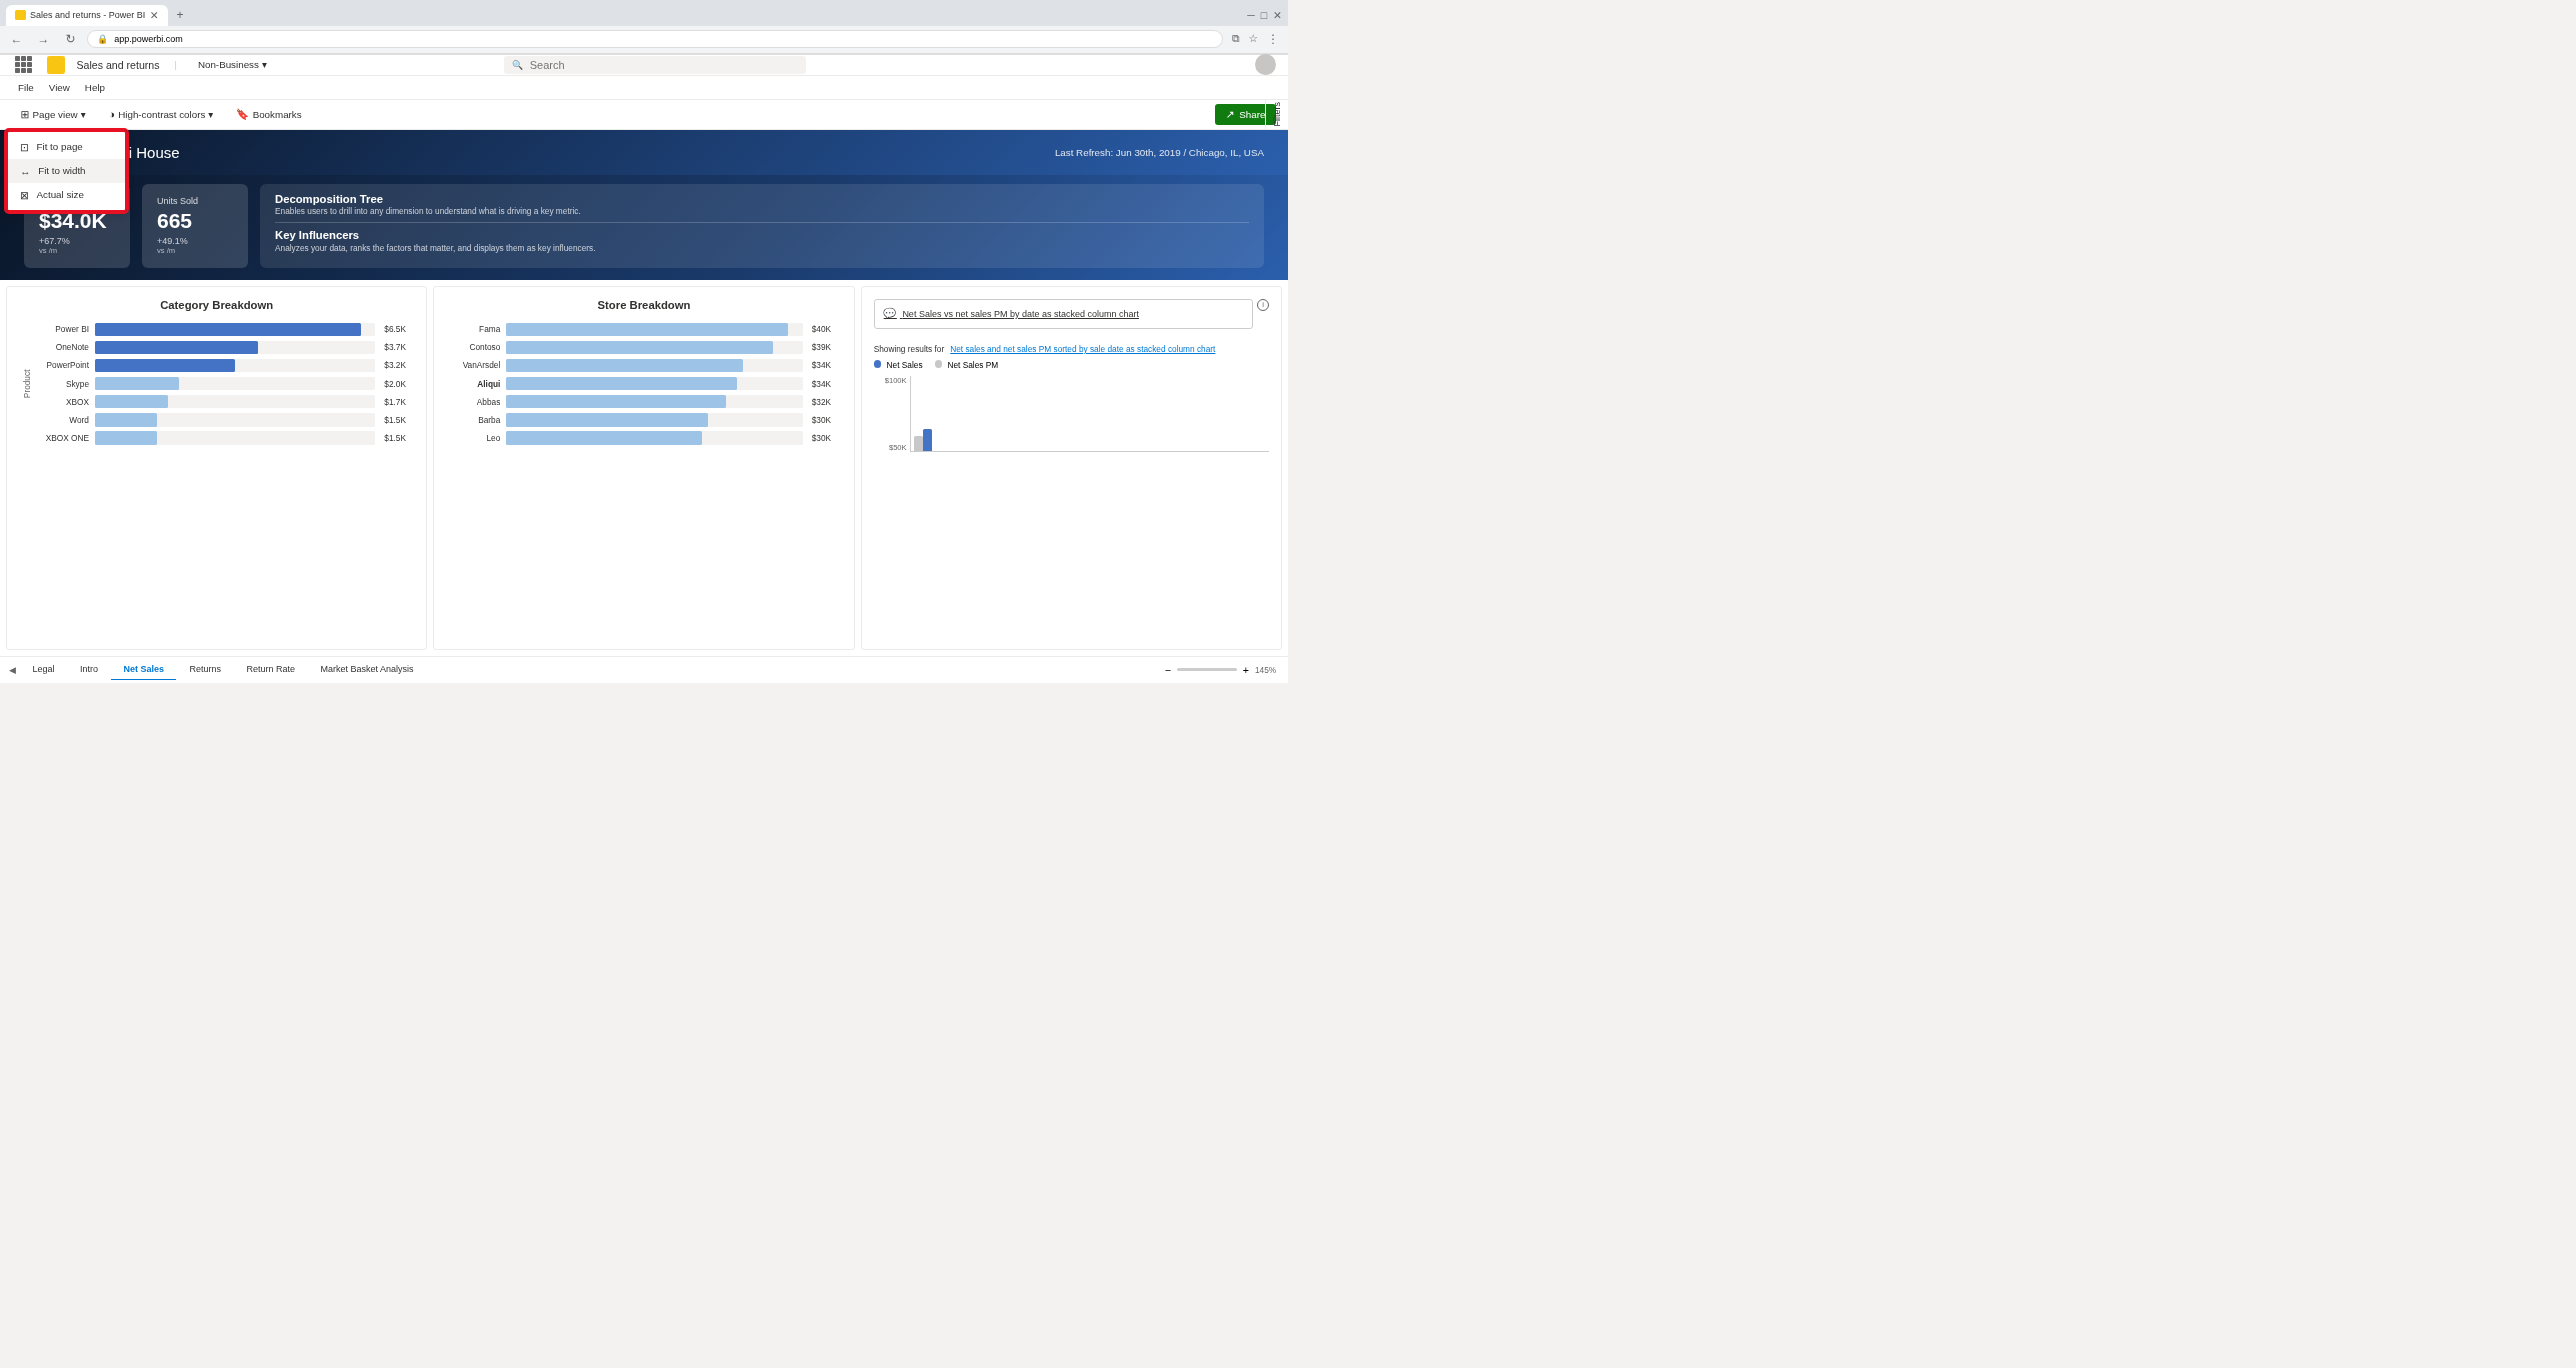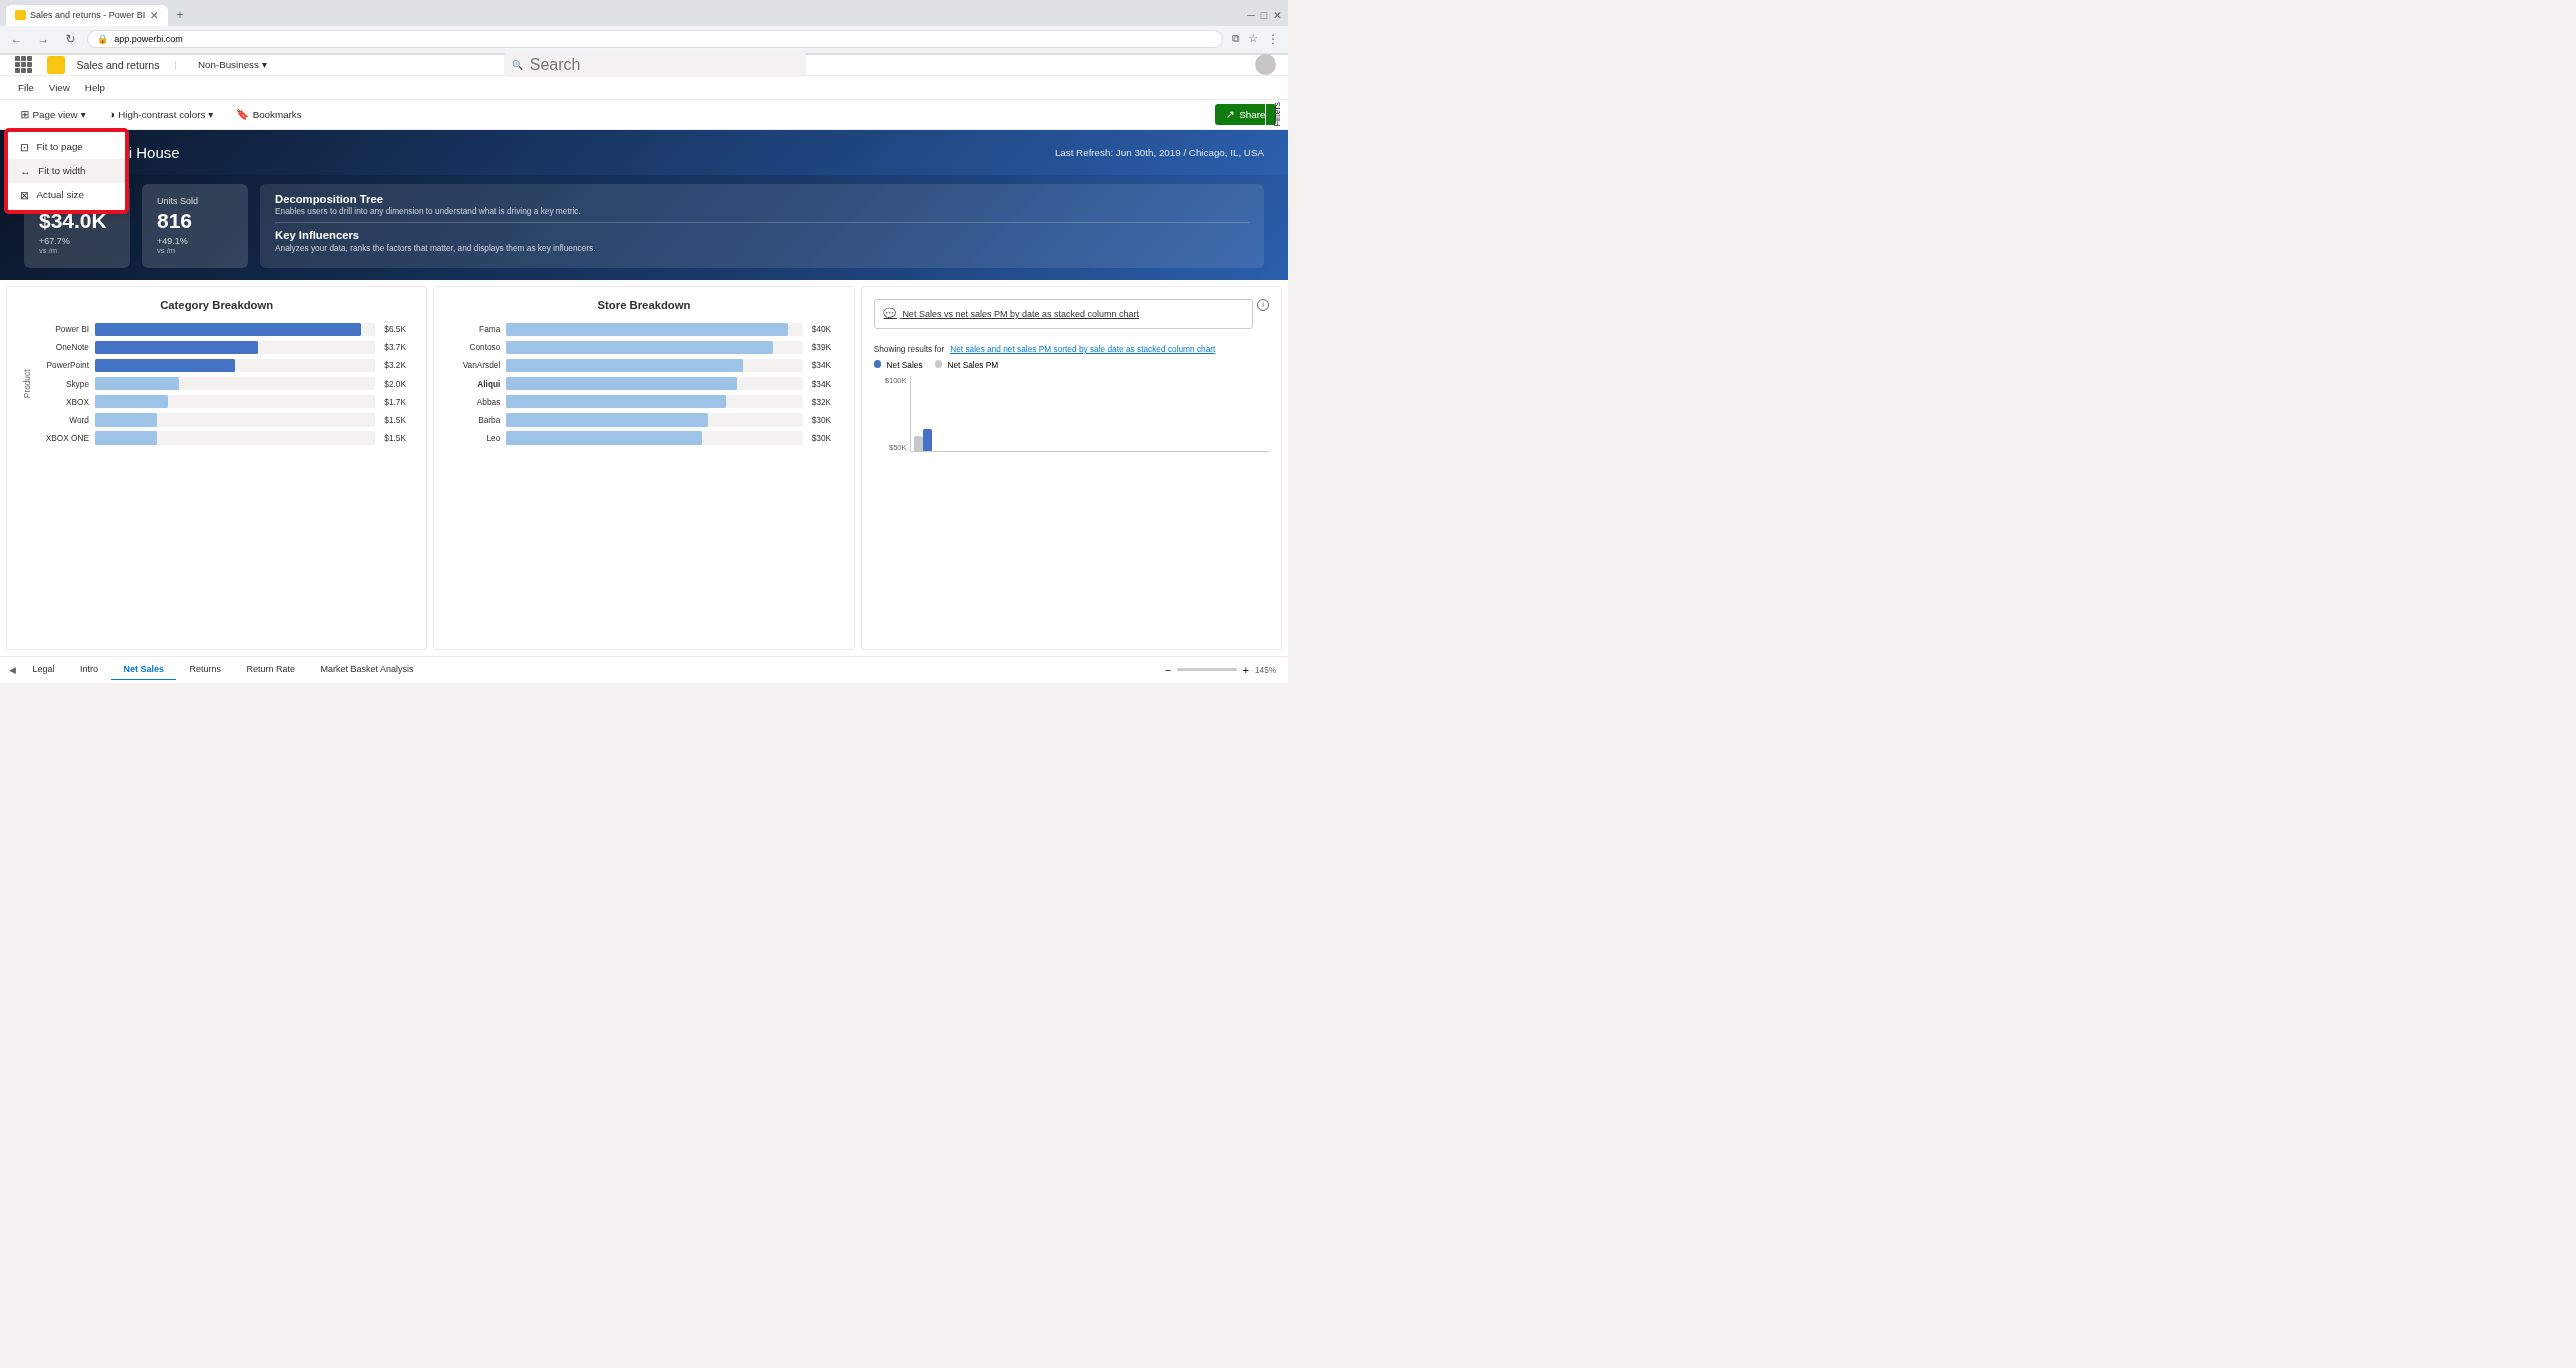--- a/index.html
+++ b/index.html
@@ -23,21 +23,21 @@
 
     
     .app-header { display: flex; align-items: center; padding: 3px 12px; border-bottom: 0.8px solid #edebe9; gap: 12px; height: 21px; }
     .waffle-icon { display: grid; grid-template-columns: repeat(3,4.5px); gap: 1.5px; padding: 3px; cursor: pointer; }
     .waffle-dot { width: 4.5px; height: 4.5px; background: #666; border-radius: 0.8px; }
     .pbi-logo { width: 18px; height: 18px; background: #f9c513; border-radius: 2.3px; }
     .app-title { font-size: 10.6px; color: #323130; }
     .divider { color: #ccc; margin: 0 3px; }
     .workspace-btn { display: flex; align-items: center; gap: 3px; font-size: 9.8px; color: #323130; cursor: pointer; padding: 3px 6px; border-radius: 3px; }
     .search-box { flex: 1; max-width: 302px; margin: 0 auto; display: flex; align-items: center; background: #f3f2f1; border-radius: 3px; padding: 3px 9px; gap: 6px; }
-    .search-box input { border: none; background: none; outline: none; font-size: 16px; width: 100%; }
+    .search-box input { border: none; background: none; outline: none; font-size: 11px; width: 100%; }
     .user-avatar { width: 21px; height: 21px; border-radius: 50%; background: #c8c6c4; margin-left: auto; display: flex; align-items: center; justify-content: center; color: #605e5c; font-size: 9px; }
 
     
     .menu-bar { display: flex; align-items: center; padding: 0 12px; border-bottom: 0.8px solid #edebe9; height: 24px; gap: 3px; }
     .menu-item { padding: 3px 6px; font-size: 9.8px; color: #323130; cursor: pointer; border-radius: 3px; }
 
     
     .toolbar { display: flex; align-items: center; padding: 3px 12px; border-bottom: 0.8px solid #edebe9; gap: 6px; height: 30px; position: relative; }
     .toolbar-btn { display: flex; align-items: center; gap: 3px; padding: 3px 7.6px; font-size: 9.8px; color: #323130; cursor: pointer; border-radius: 3px; border: 0.8px solid transparent; }
     .share-btn { background: #107c10; color: white; border-radius: 3px; padding: 4.5px 10.6px; font-size: 9.8px; cursor: pointer; margin-left: auto; display: flex; align-items: center; gap: 4.5px; }
@@ -236,21 +236,21 @@
 
       <div class="kpi-section">
         <div class="kpi-card">
           <div class="kpi-label">Net Sales</div>
           <div class="kpi-value">$34.0K</div>
           <div class="kpi-change">+67.7%</div>
           <div class="kpi-subtitle">vs /m</div>
         </div>
         <div class="kpi-card">
           <div class="kpi-label">Units Sold</div>
-          <div class="kpi-value">816</div>
+          <div class="kpi-value">665</div>
           <div class="kpi-change">+49.1%</div>
           <div class="kpi-subtitle">vs /m</div>
         </div>
         <div class="features-panel">
           <div class="feature-item">
             <div class="feature-title">Decomposition Tree</div>
             <div class="feature-desc">Enables users to drill into any dimension to understand what is driving a key metric.</div>
           </div>
           <div class="feature-item">
             <div class="feature-title">Key Influencers</div>

